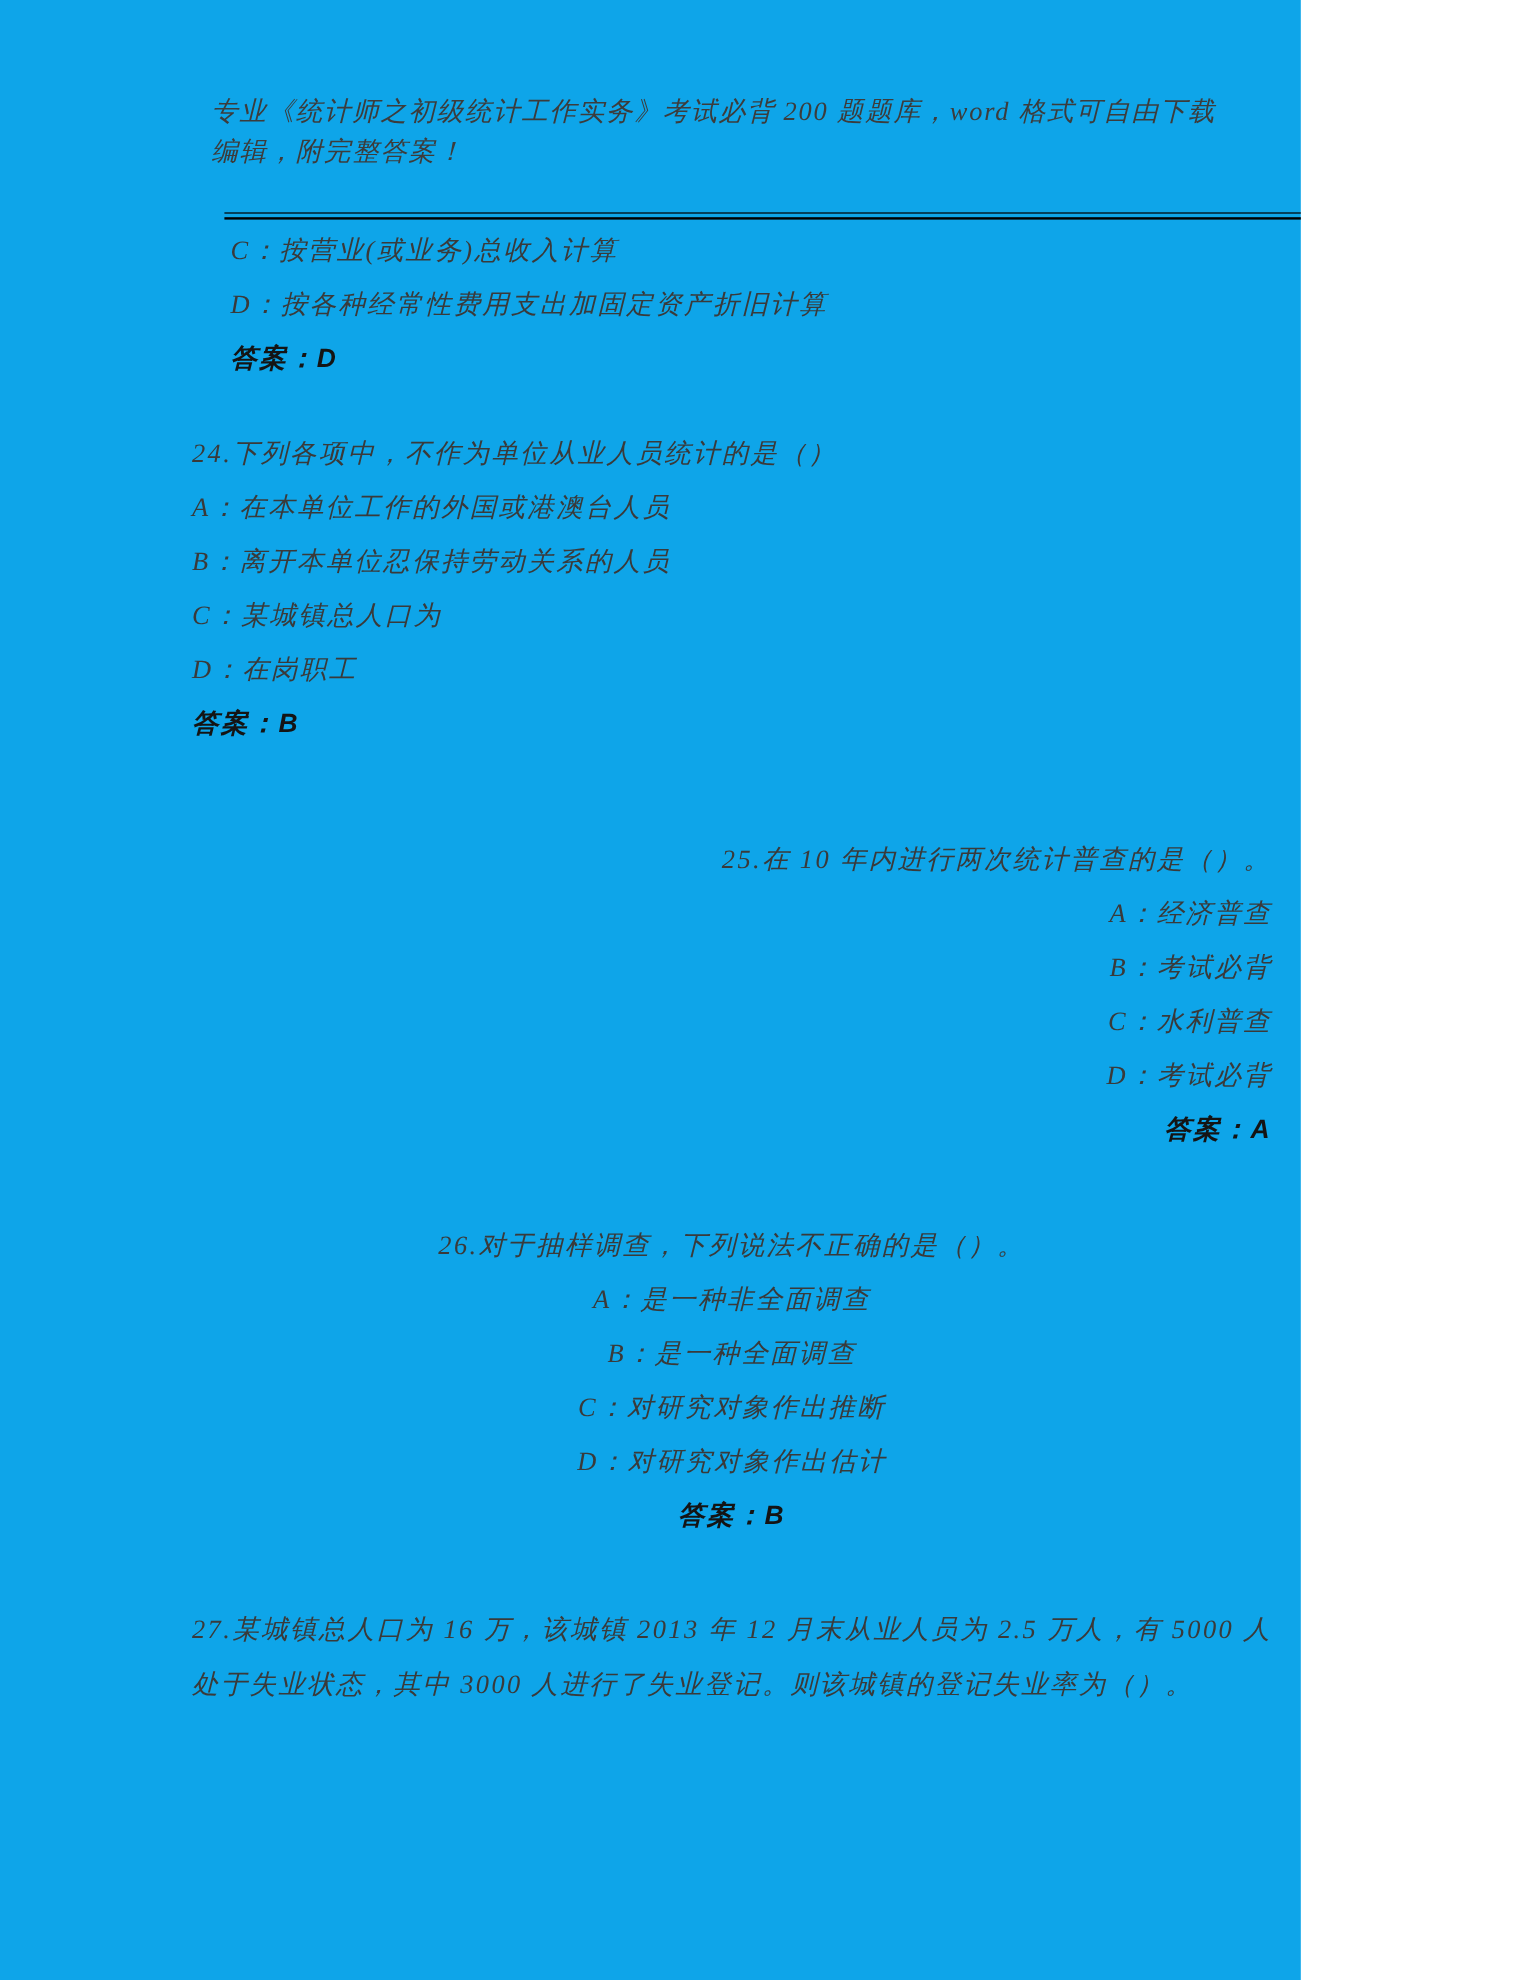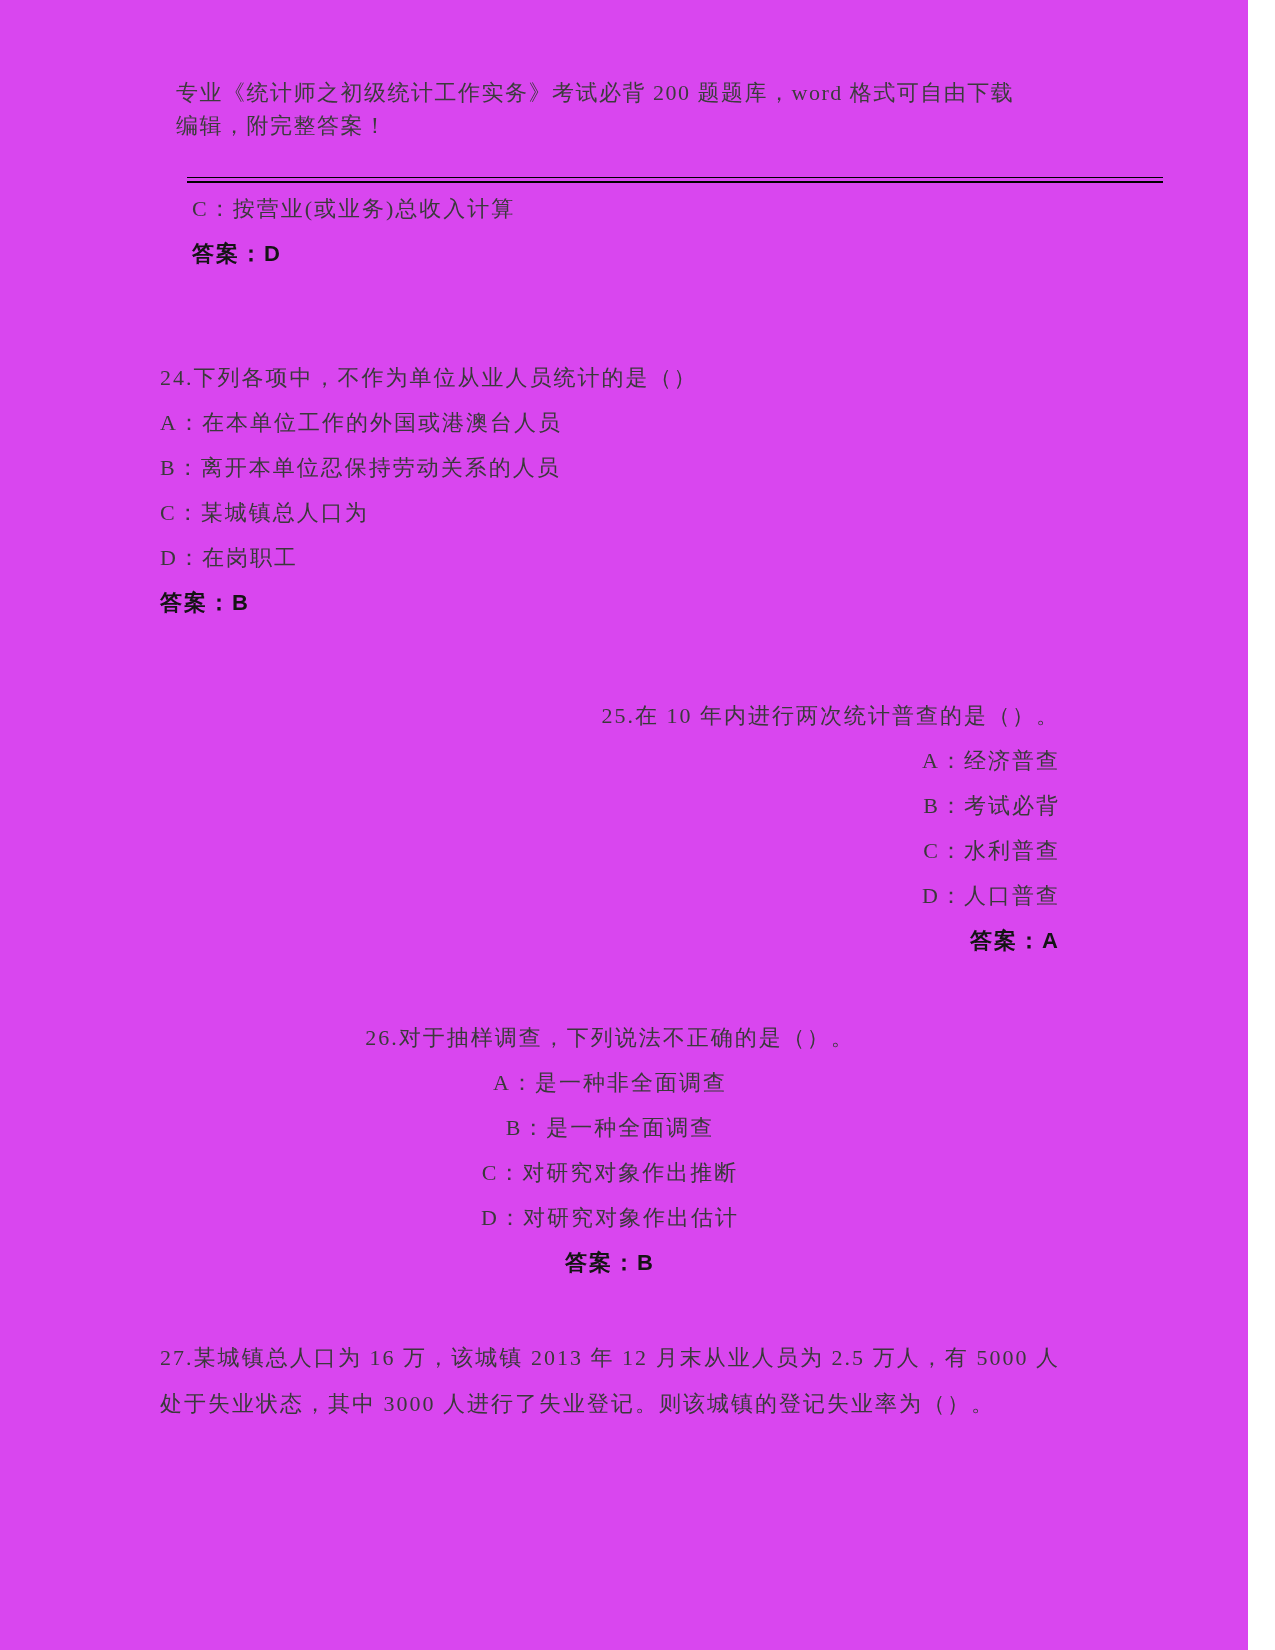--- a/index.html
+++ b/index.html
@@ -2,26 +2,27 @@
 <html lang="zh"><head>
 <meta charset="utf-8">
 <style>
   html, body {
     margin: 0;
     padding: 0;
     background: #ffffff;
   }
   .page {
     position: relative;
-    width: 1248px;
+    width: 1084px;
     height: 1650px;
-    background: #d946ef;
+    background: #0ea5e9;
     overflow: hidden;
     font-family: "Liberation Serif", "DejaVu Serif", serif;
     color: #3a3a3a;
+    font-style: italic;
   }
   .doc-header {
     position: absolute;
     left: 176px;
     top: 76px;
     width: 934px;
     font-size: 22px;
     line-height: 33px;
     letter-spacing: 1.5px;
     color: #3c3c3c;
@@ -72,38 +73,39 @@
 
   <header class="doc-header">
     <div>专业《统计师之初级统计工作实务》考试必背 200 题题库，word 格式可自由下载</div>
     <div>编辑，附完整答案！</div>
   </header>
 
   <div class="header-rule"></div>
 
   <section class="block" id="block-carryover">
     <p>C：按营业(或业务)总收入计算</p>
+    <p>D：按各种经常性费用支出加固定资产折旧计算</p>
     <p class="answer">答案：D</p>
   </section>
 
   <section class="block" id="block-q24">
     <p>24.下列各项中，不作为单位从业人员统计的是（）</p>
     <p>A：在本单位工作的外国或港澳台人员</p>
     <p>B：离开本单位忍保持劳动关系的人员</p>
     <p>C：某城镇总人口为</p>
     <p>D：在岗职工</p>
     <p class="answer">答案：B</p>
   </section>
 
   <section class="block" id="block-q25">
     <p>25.在 10 年内进行两次统计普查的是（）。</p>
     <p>A：经济普查</p>
     <p>B：考试必背</p>
     <p>C：水利普查</p>
-    <p>D：人口普查</p>
+    <p>D：考试必背</p>
     <p class="answer">答案：A</p>
   </section>
 
   <section class="block" id="block-q26">
     <p>26.对于抽样调查，下列说法不正确的是（）。</p>
     <p>A：是一种非全面调查</p>
     <p>B：是一种全面调查</p>
     <p>C：对研究对象作出推断</p>
     <p>D：对研究对象作出估计</p>
     <p class="answer">答案：B</p>

